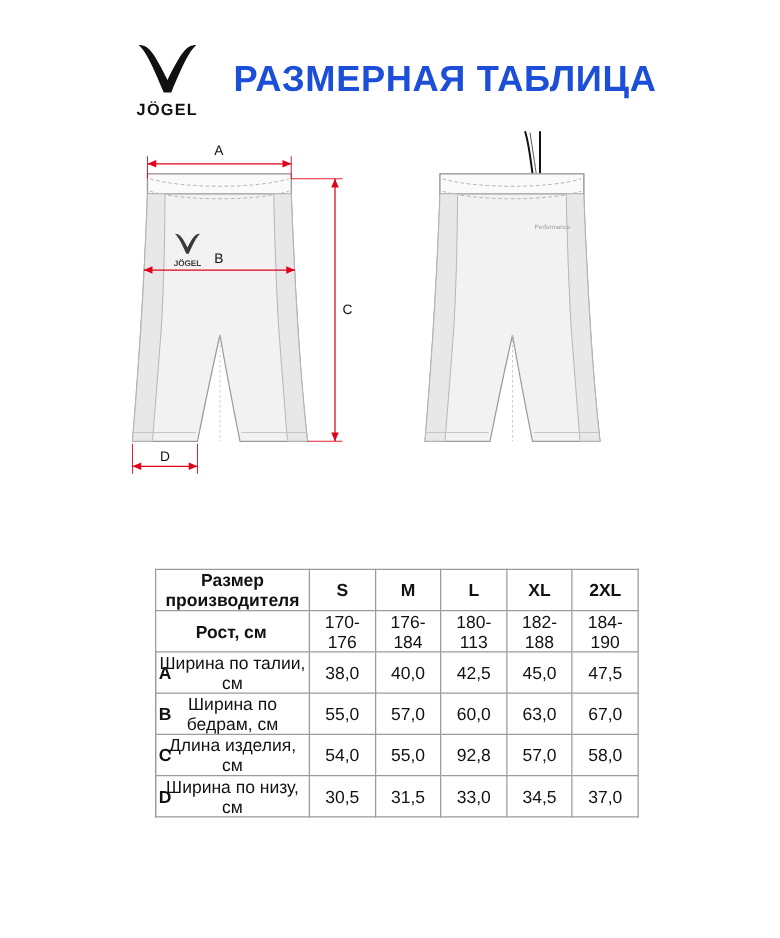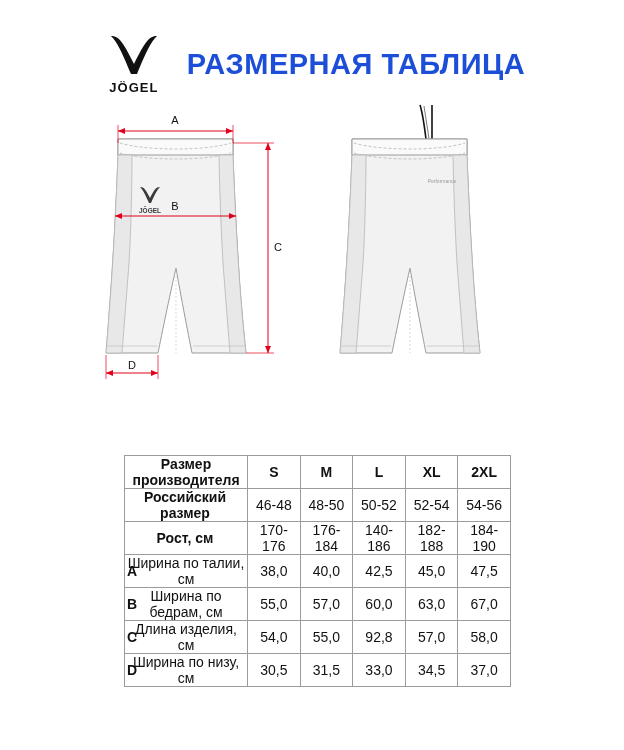--- a/index.html
+++ b/index.html
@@ -213,36 +213,27 @@
       <tr class="head-row">
         <td class="empty-cell"></td>
         <td class="label-col head-label">Размер производителя</td>
         <td class="size-col">S</td>
         <td class="size-col">M</td>
         <td class="size-col">L</td>
         <td class="size-col">XL</td>
         <td class="size-col">2XL</td>
       </tr>
 
-      <tr>
-        <td class="empty-cell"></td>
-        <td class="label-col center">Российский размер</td>
-        <td class="size-col">46-48</td>
-        <td class="size-col">48-50</td>
-        <td class="size-col">50-52</td>
-        <td class="size-col">52-54</td>
-        <td class="size-col">54-56</td>
-      </tr>
 
       <tr>
         <td class="empty-cell"></td>
         <td class="label-col center">Рост, см</td>
         <td class="size-col">170-176</td>
         <td class="size-col">176-184</td>
-        <td class="size-col">140-186</td>
+        <td class="size-col">180-113</td>
         <td class="size-col">182-188</td>
         <td class="size-col">184-190</td>
       </tr>
 
       <tr>
         <td class="letter-col">A</td>
         <td class="label-col">Ширина по талии, см</td>
         <td class="size-col">38,0</td>
         <td class="size-col">40,0</td>
         <td class="size-col">42,5</td>

